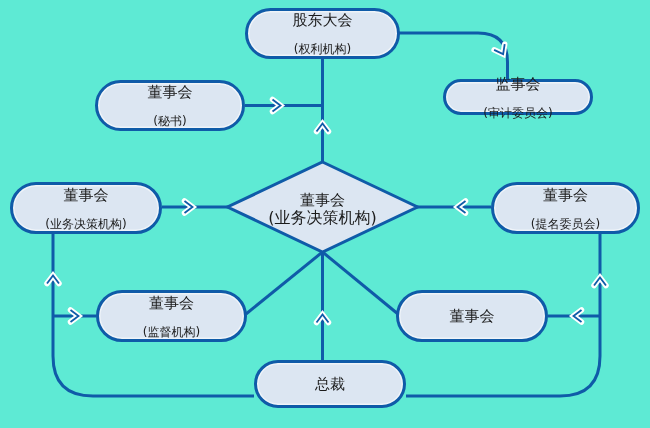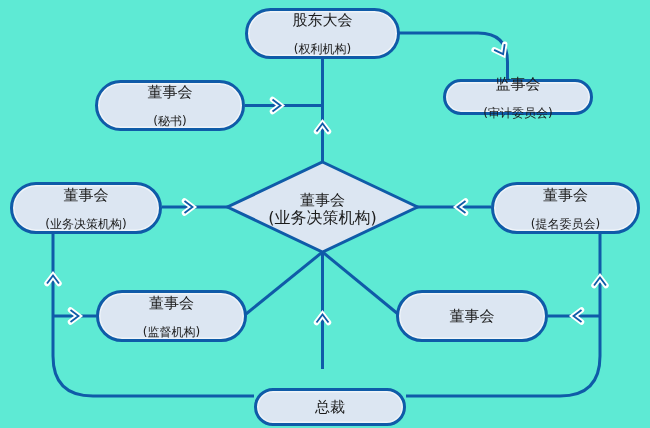--- a/index.html
+++ b/index.html
@@ -132,17 +132,17 @@
 
   <div class="node" style="left:96px;top:290px;width:151px;height:52px;">
     <div class="t">董事会</div>
     <div class="s">(监督机构)</div>
   </div>
 
   <div class="node" style="left:396px;top:290px;width:152px;height:52px;">
     <div class="t">董事会</div>
   </div>
 
-  <div class="node" style="left:254px;top:388px;width:152px;height:38px;">
+  <div class="node" style="left:254px;top:360px;width:152px;height:48px;">
     <div class="t">总裁</div>
   </div>
 
 </div>
 
 </body></html>

